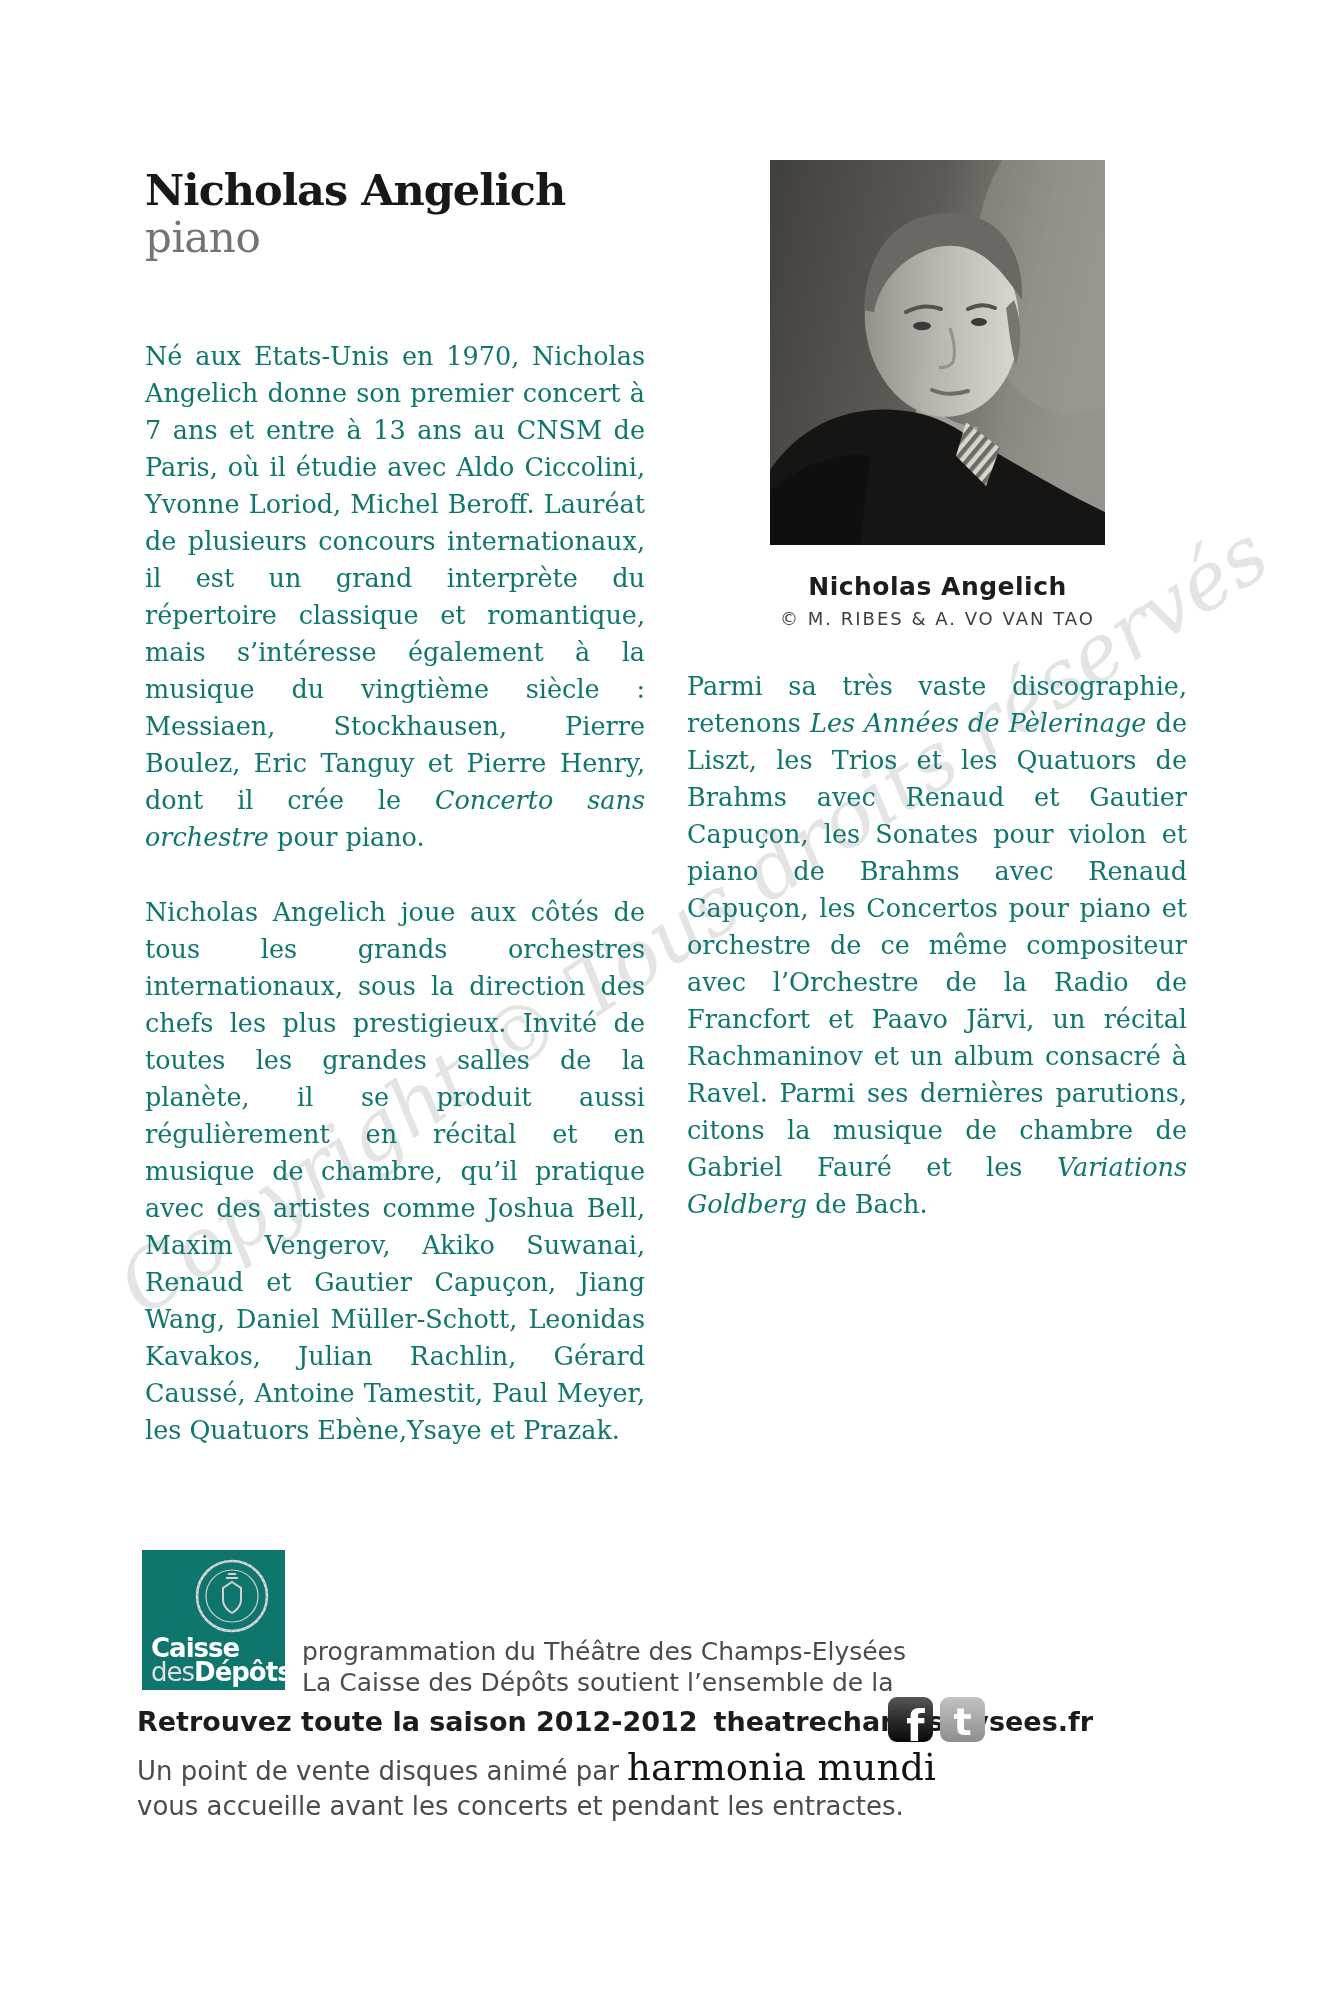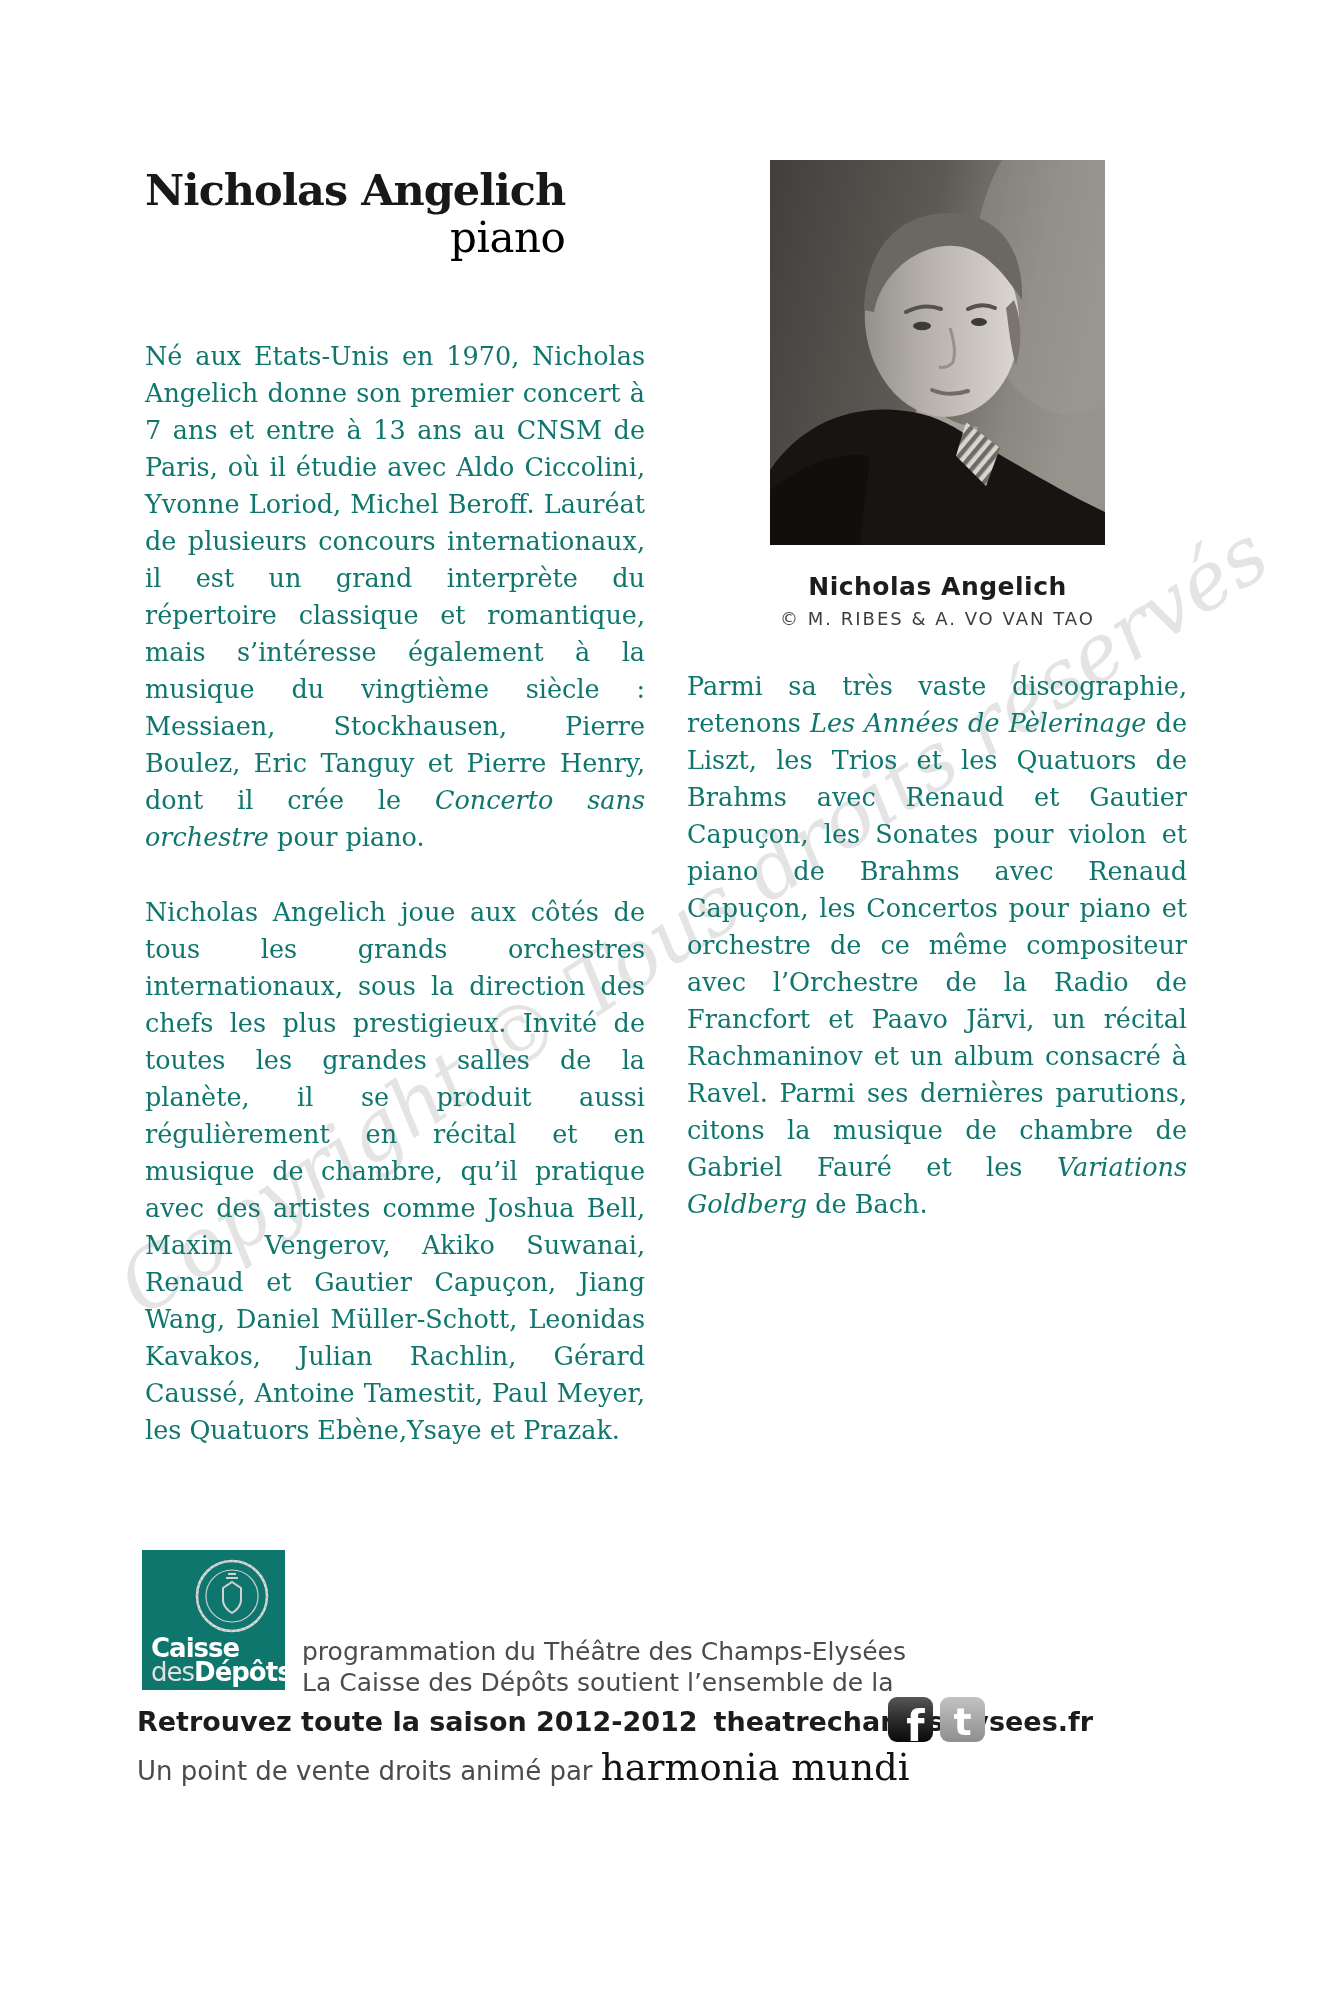--- a/index.html
+++ b/index.html
@@ -7,21 +7,21 @@
         font-family:"DejaVu Serif",serif;color:#161616;}
 
   
   .watermark{position:absolute;left:138px;top:1245px;white-space:nowrap;
     font-family:"DejaVu Serif",serif;font-style:italic;font-size:80px;color:#e4e4e4;
     transform:rotate(-33.5deg);transform-origin:0 70%;pointer-events:none;}
 
   
   .header{position:absolute;left:145px;top:168px;}
   .title{font-size:43px;line-height:1.05;font-weight:700;color:#181818;margin:0;letter-spacing:-1px;}
-  .subtitle{font-size:42px;line-height:1.05;color:#000000;margin-top:3px;letter-spacing:-0.5px;text-align:right;}
+  .subtitle{font-size:42px;line-height:1.05;color:#737373;margin-top:3px;letter-spacing:-0.5px;}
 
   
   .photo-fig{position:absolute;left:770px;top:160px;width:335px;margin:0;}
   .photo-fig svg.portrait{display:block;width:335px;height:385px;}
   .cap-name{margin-top:27px;text-align:center;font-family:"DejaVu Sans",sans-serif;
     font-weight:700;font-size:25px;color:#1d1d1d;letter-spacing:0.5px;}
   .cap-credit{margin-top:7px;text-align:center;font-family:"DejaVu Sans",sans-serif;
     font-size:18px;color:#3d3d3d;letter-spacing:2px;}
 
   
@@ -150,16 +150,17 @@
   <div class="social">
     <div class="sicon fb">
         <span>f</span>
       </div>
     <div class="sicon tw">
         <span>t</span>
       </div>
   </div>
 
   <div class="sales">
-    <span>Un point de vente droits animé par </span><span class="brand">harmonia mundi</span>
+    <span>Un point de vente disques animé par </span><span class="brand">harmonia mundi</span>
   </div>
+  <div class="sales2">vous accueille avant les concerts et pendant les entractes.</div>
 
 </div>
 
 </body></html>

